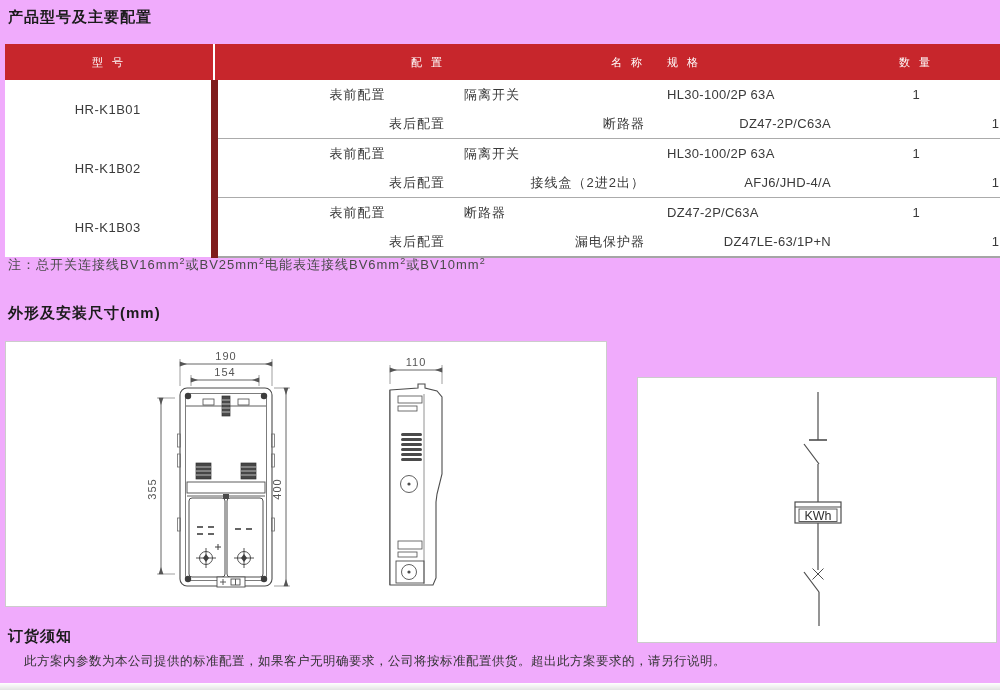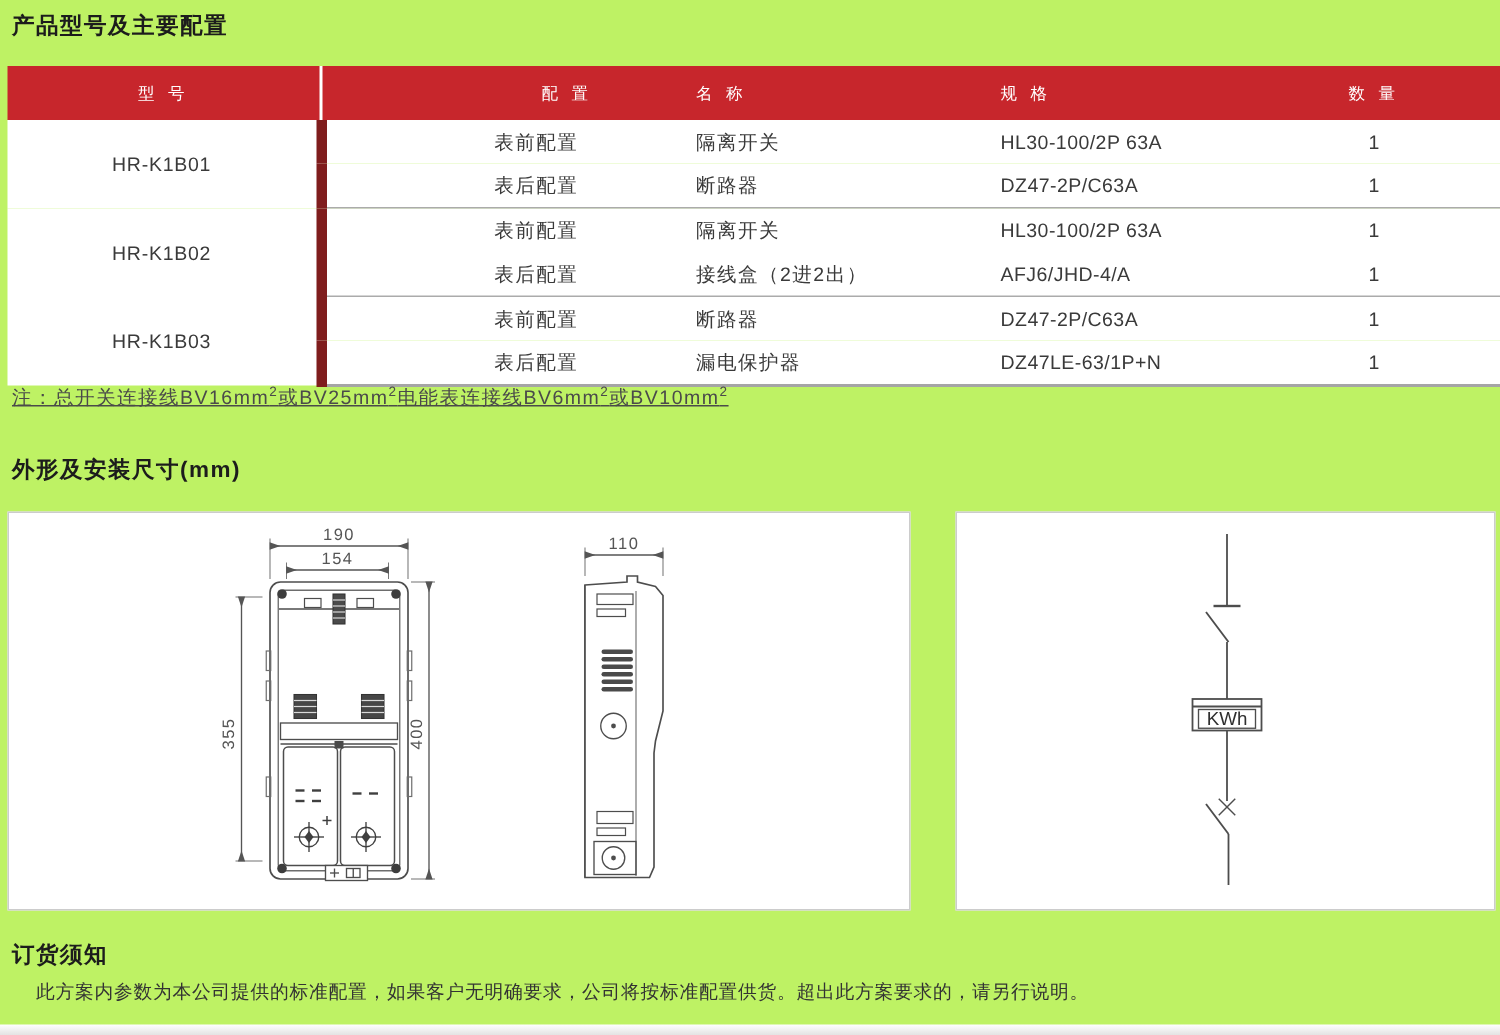--- a/index.html
+++ b/index.html
@@ -1,46 +1,46 @@
 <!DOCTYPE html>
 <html><head>
 <meta charset="utf-8">
 <style>
   html,body{margin:0;padding:0;background:#fff;}
-  #page{position:relative;width:1000px;height:690px;background:#bef264;overflow:hidden;
+  #page{position:relative;width:1000px;height:690px;background:#f0abfc;overflow:hidden;
         font-family:"Liberation Sans","DejaVu Sans",sans-serif;color:#333;}
   .sec-title{position:absolute;font-size:15px;font-weight:bold;color:#1c1c1c;letter-spacing:1px;}
 
   
   #spec-table-wrap{position:absolute;left:5px;top:44px;width:995px;}
   table.spec{width:100%;border-collapse:collapse;table-layout:fixed;font-size:13px;color:#3a3a3a;}
   table.spec col.c1{width:209px;} table.spec col.c2{width:232px;}
   table.spec col.c3{width:200px;} table.spec col.c4{width:186px;}
   table.spec thead th{background:#C7262C;color:#ffffff;font-weight:normal;height:34px;
         font-size:11px;letter-spacing:3px;}
   table.spec thead th.h1{text-align:center;border-right:2px solid #ffffff;}
-  table.spec thead th.h2{text-align:center;padding-left:96px;}
-  table.spec thead th.h3{text-align:left;padding-left:18px;}
+  table.spec thead th.h2{text-align:right;padding-left:96px;}
+  table.spec thead th.h3{text-align:right;padding-left:18px;}
   table.spec thead th.h4{text-align:left;padding-left:21px;}
   table.spec thead th.h5{text-align:center;}
   table.spec tbody td{height:27px;letter-spacing:1px;background:#fff;}
   table.spec td.model{text-align:center;border-right:7px solid #7f1d1d;letter-spacing:.5px;}
   table.spec td.cfg{padding-left:112px;}
   table.spec td.nm{padding-left:18px;}
   table.spec td.sp{padding-left:21px;letter-spacing:.3px;}
   table.spec td.qty{text-align:center;letter-spacing:0;}
-  table.spec tr.grp-end td{border-bottom:1px solid #ababab;}
+  table.spec tr.grp-end td{border-bottom:1px solid #ababab;text-align:right;}
   table.spec tbody.last tr.grp-end td{border-bottom:2px solid #a5a5a5;}
 
-  #wire-note{position:absolute;left:8px;top:256px;font-size:13px;color:#4a4a4a;letter-spacing:1px;text-decoration:underline;}
+  #wire-note{position:absolute;left:8px;top:256px;font-size:13px;color:#4a4a4a;letter-spacing:1px;}
   #wire-note sup{font-size:9px;}
 
   .panel{position:absolute;top:341px;height:266px;border:1px solid #cccccc;background:#fff;box-sizing:border-box;}
   #dims-panel{left:5px;width:602px;}
-  #wiring-panel{left:637px;width:360px;}
+  #wiring-panel{left:637px;width:360px;margin-top:36px;}
   .panel svg{display:block;}
 
   #ordering-title{top:627px;left:8px;}
   #ordering-body{position:absolute;left:24px;top:653px;font-size:12.5px;color:#333;letter-spacing:.5px;}
   #page-bottom-edge{position:absolute;left:0;bottom:0;width:100%;height:7px;
         background:linear-gradient(#ffffff,#e3e3e3);}
   text.dim{font-size:11px;fill:#555;letter-spacing:1px;}
 </style>
 </head>
 <body>

